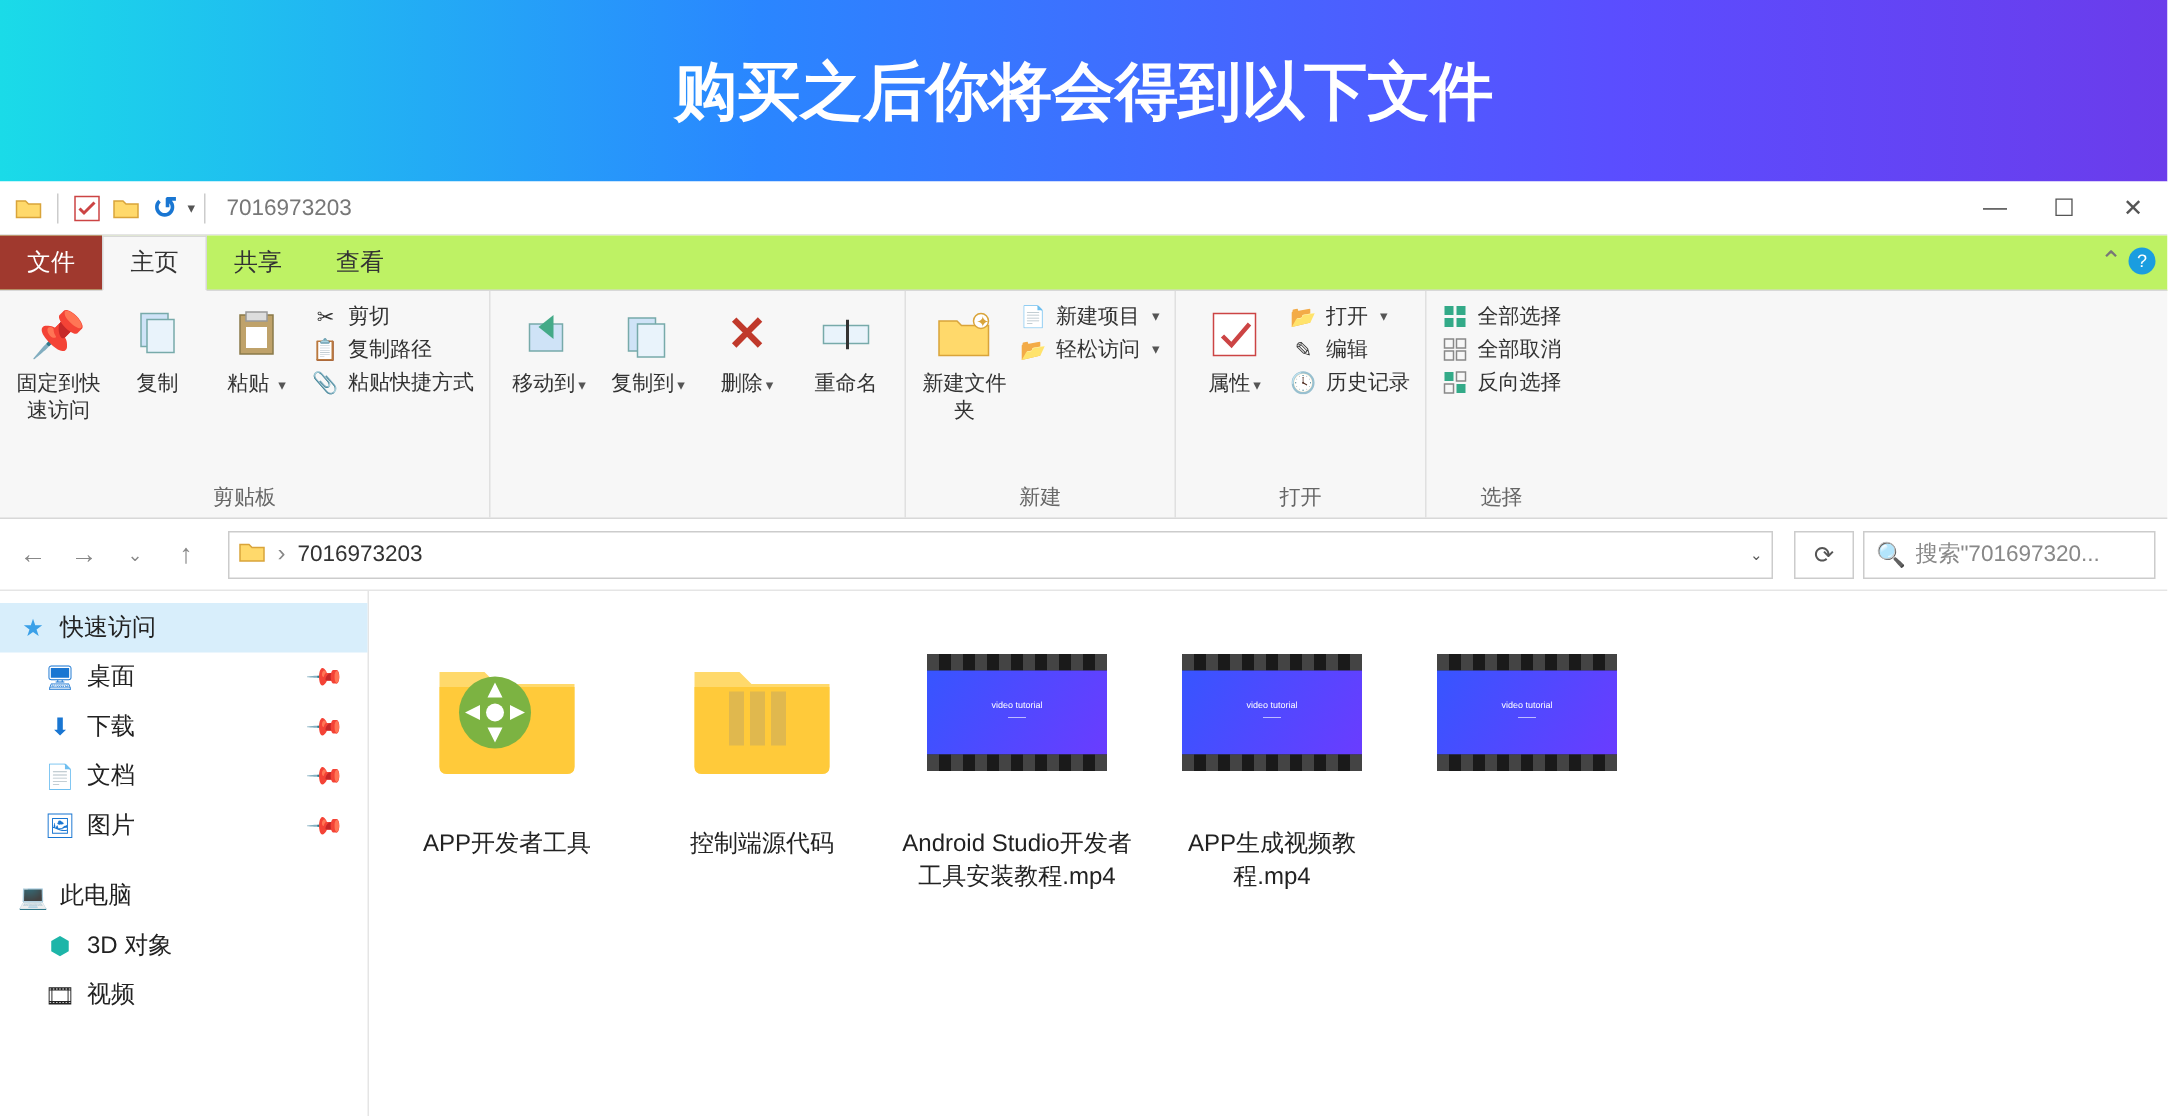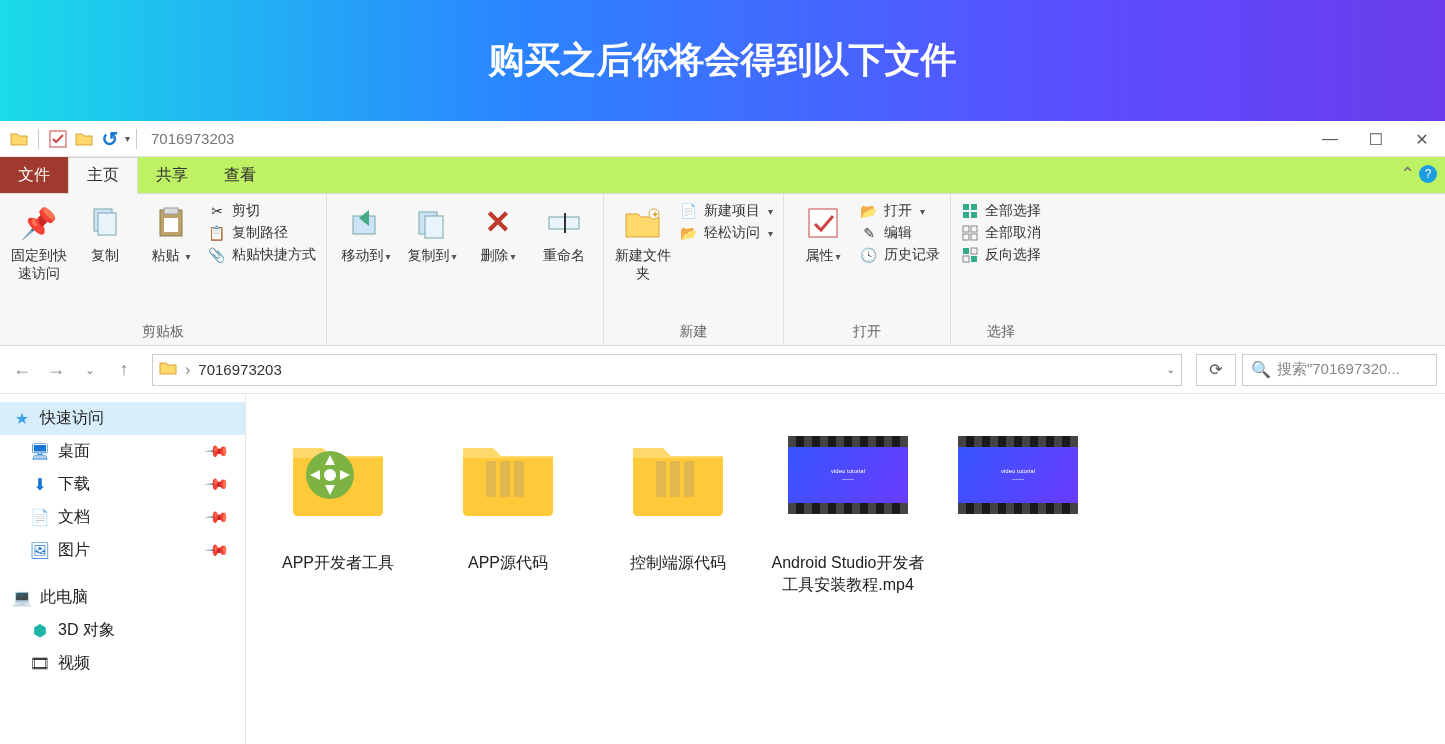--- a/index.html
+++ b/index.html
@@ -1,19 +1,19 @@
 <!DOCTYPE html>
 <html><head>
 <meta charset="utf-8">
 <style>
 * { margin: 0; padding: 0; box-sizing: border-box; font-family: "Microsoft YaHei", "Segoe UI", sans-serif; }
 body { width: 1445px; height: 744px; overflow: hidden; background: #fff; }
 
 .banner { height: 121px; background: linear-gradient(90deg, #1adbe8 0%, #2a86ff 35%, #5b4dff 75%, #6b3ceb 100%); display: flex; align-items: center; justify-content: center; }
-.banner-title { color: #fff; font-size: 36px; font-weight: bold; }
+.banner-title { color: #fff; font-size: 42px; font-weight: bold; }
 
 .titlebar { height: 36px; background: #fff; display: flex; align-items: center; padding: 0 6px; border-bottom: 1px solid #e5e5e5; position: relative; }
 .titlebar .tb-sep { width: 1px; height: 20px; background: #ccc; margin: 0 6px; }
 .titlebar .tb-title { color: #777; font-size: 15px; margin-left: 8px; }
 .titlebar .win-controls { position: absolute; right: 0; top: 0; display: flex; }
 .win-btn { width: 46px; height: 36px; display: flex; align-items: center; justify-content: center; font-size: 16px; color: #555; }
 .tb-icon { width: 20px; height: 20px; display: inline-flex; align-items: center; justify-content: center; margin: 0 3px; }
 
 .tabrow { height: 37px; background: #bef264; display: flex; align-items: stretch; position: relative; border-bottom: 1px solid #d8d8d8; }
 .tab { padding: 0 18px; display: flex; align-items: center; font-size: 16px; color: #333; cursor: pointer; }
@@ -368,32 +368,20 @@
       <div class="file-item">
         <div class="thumb">
           <svg class="folder-svg" viewBox="0 0 100 85">
             <path d="M5 15 h30 l8 8 h52 v55 q0 5 -5 5 h-80 q-5 0 -5 -5 z" fill="#ffd96b"></path>
             <path d="M5 25 h90 v53 q0 5 -5 5 h-80 q-5 0 -5 -5 z" fill="#ffca3a"></path>
             <rect x="28" y="28" width="10" height="36" fill="#e0b84e"></rect>
             <rect x="42" y="28" width="10" height="36" fill="#e0b84e"></rect>
             <rect x="56" y="28" width="10" height="36" fill="#e0b84e"></rect>
           </svg>
         </div>
-        <div class="fname">APP源代码</div>
-      </div>
-      <div class="file-item">
-        <div class="thumb">
-          <svg class="folder-svg" viewBox="0 0 100 85">
-            <path d="M5 15 h30 l8 8 h52 v55 q0 5 -5 5 h-80 q-5 0 -5 -5 z" fill="#ffd96b"></path>
-            <path d="M5 25 h90 v53 q0 5 -5 5 h-80 q-5 0 -5 -5 z" fill="#ffca3a"></path>
-            <rect x="28" y="28" width="10" height="36" fill="#e0b84e"></rect>
-            <rect x="42" y="28" width="10" height="36" fill="#e0b84e"></rect>
-            <rect x="56" y="28" width="10" height="36" fill="#e0b84e"></rect>
-          </svg>
-        </div>
         <div class="fname">控制端源代码</div>
       </div>
       <div class="file-item">
         <div class="thumb">
           <div class="video-thumb">
             <div class="sprocket"></div>
             <div class="screen">
               <div>video tutorial</div>
               <div>――</div>
             </div>
@@ -406,15 +394,28 @@
         <div class="thumb">
           <div class="video-thumb">
             <div class="sprocket"></div>
             <div class="screen">
               <div>video tutorial</div>
               <div>――</div>
             </div>
             <div class="sprocket"></div>
           </div>
         </div>
+        <div class="fname">APP生成视频教程.mp4</div>
+      </div>
+      <div class="file-item">
+        <div class="thumb">
+          <div class="video-thumb">
+            <div class="sprocket"></div>
+            <div class="screen">
+              <div>video tutorial</div>
+              <div>――</div>
+            </div>
+            <div class="sprocket"></div>
+          </div>
+        </div>
       </div>
     </div>
 </div>
 
 </body></html>

